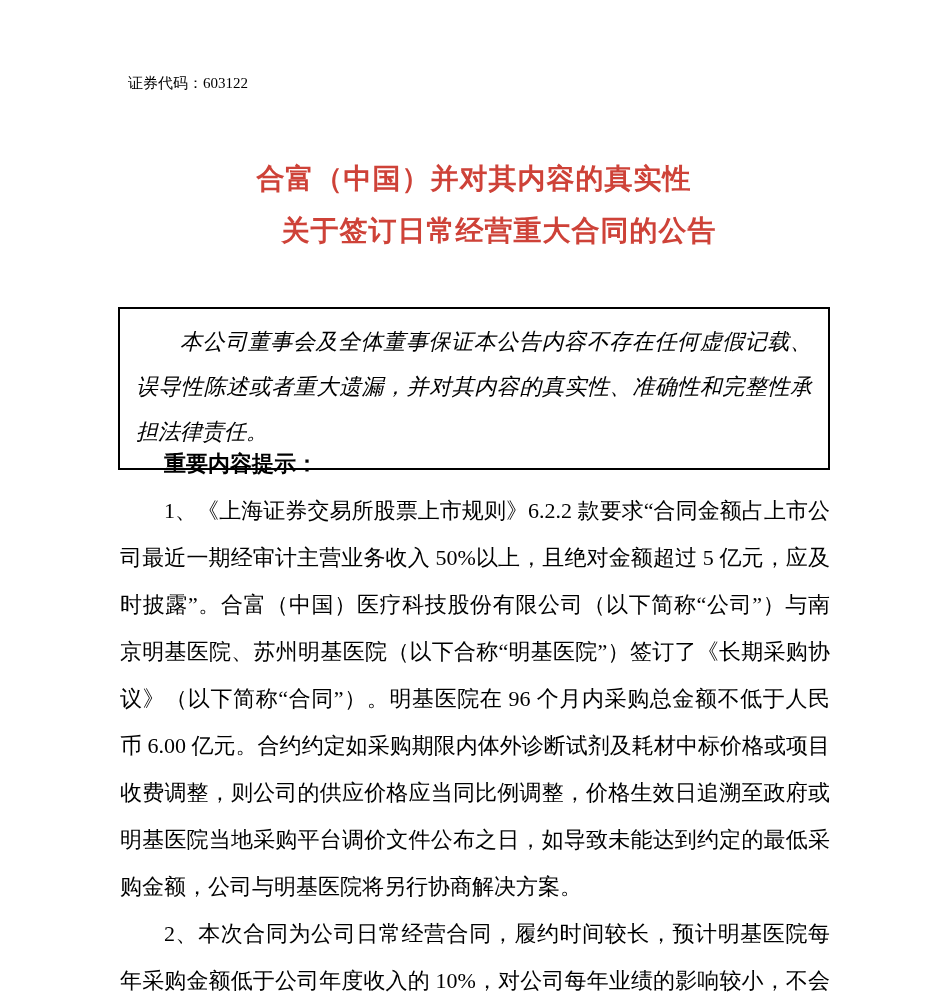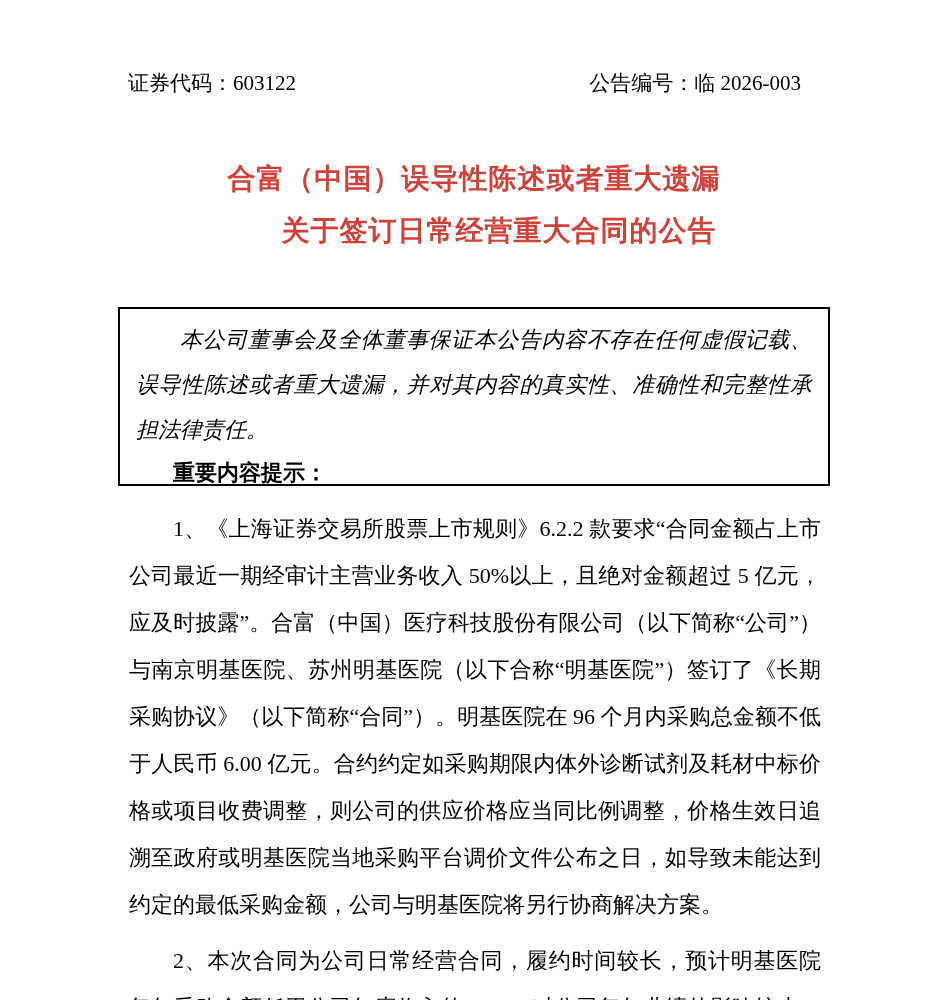--- a/index.html
+++ b/index.html
@@ -17,21 +17,21 @@
     overflow: hidden;
   }
   
   .doc-header {
     position: absolute;
     top: 70px;
     left: 128px;
     width: 673px;
     display: flex;
     justify-content: space-between;
-    font-size: 21px;
+    font-size: 15px;
     line-height: 26px;
     white-space: nowrap;
   }
   
   .title {
     position: absolute;
     left: 0;
     width: 948px;
     text-align: center;
     color: #ce4238;
@@ -44,60 +44,58 @@
   .title-1 { top: 163px; }
   .title-2 { top: 215px; margin-left: 25px; }
   
   .disclaimer-box {
     position: absolute;
     top: 307px;
     left: 118px;
     width: 712px;
     box-sizing: border-box;
     border: 2px solid #000000;
-    padding: 10px 16px 30px 16px;
+    padding: 10px 16px 14px 16px;
     font-size: 22px;
     line-height: 45px;
     font-style: italic;
     text-align: justify;
-    font-family: Liberation Mono, monospace;
   }
   .disclaimer-box p {
     margin: 0;
     text-indent: 2em;
   }
   
   .content {
     position: absolute;
     top: 440px;
     left: 120px;
     width: 710px;
     font-size: 22px;
     line-height: 47px;
   }
   .content p {
-    margin: 9px;
+    margin: 0;
     text-indent: 2em;
     text-align: justify;
   }
   .section-heading {
     font-weight: bold;
   }
 </style>
 </head>
 <body>
 
 <div class="page">
 
   <div class="doc-header">
     <span>证券代码：603122</span>
-    <span>公告编号：临 2026-003</span>
   </div>
 
-  <div class="title title-1">合富（中国）误导性陈述或者重大遗漏</div>
+  <div class="title title-1">合富（中国）并对其内容的真实性</div>
   <div class="title title-2">关于签订日常经营重大合同的公告</div>
 
   <div class="disclaimer-box">
     <p>本公司董事会及全体董事保证本公告内容不存在任何虚假记载、误导性陈述或者重大遗漏，并对其内容的真实性、准确性和完整性承担法律责任。</p>
   </div>
 
   <div class="content">
     <p class="section-heading">重要内容提示：</p>
     <p>1、《上海证券交易所股票上市规则》6.2.2 款要求“合同金额占上市公司最近一期经审计主营业务收入 50%以上，且绝对金额超过 5 亿元，应及时披露”。合富（中国）医疗科技股份有限公司（以下简称“公司”）与南京明基医院、苏州明基医院（以下合称“明基医院”）签订了《长期采购协议》（以下简称“合同”）。明基医院在 96 个月内采购总金额不低于人民币 6.00 亿元。合约约定如采购期限内体外诊断试剂及耗材中标价格或项目收费调整，则公司的供应价格应当同比例调整，价格生效日追溯至政府或明基医院当地采购平台调价文件公布之日，如导致未能达到约定的最低采购金额，公司与明基医院将另行协商解决方案。</p>
     <p>2、本次合同为公司日常经营合同，履约时间较长，预计明基医院每年采购金额低于公司年度收入的 10%，对公司每年业绩的影响较小，不会出现公司业务严重依赖明基医院的情形。</p>

